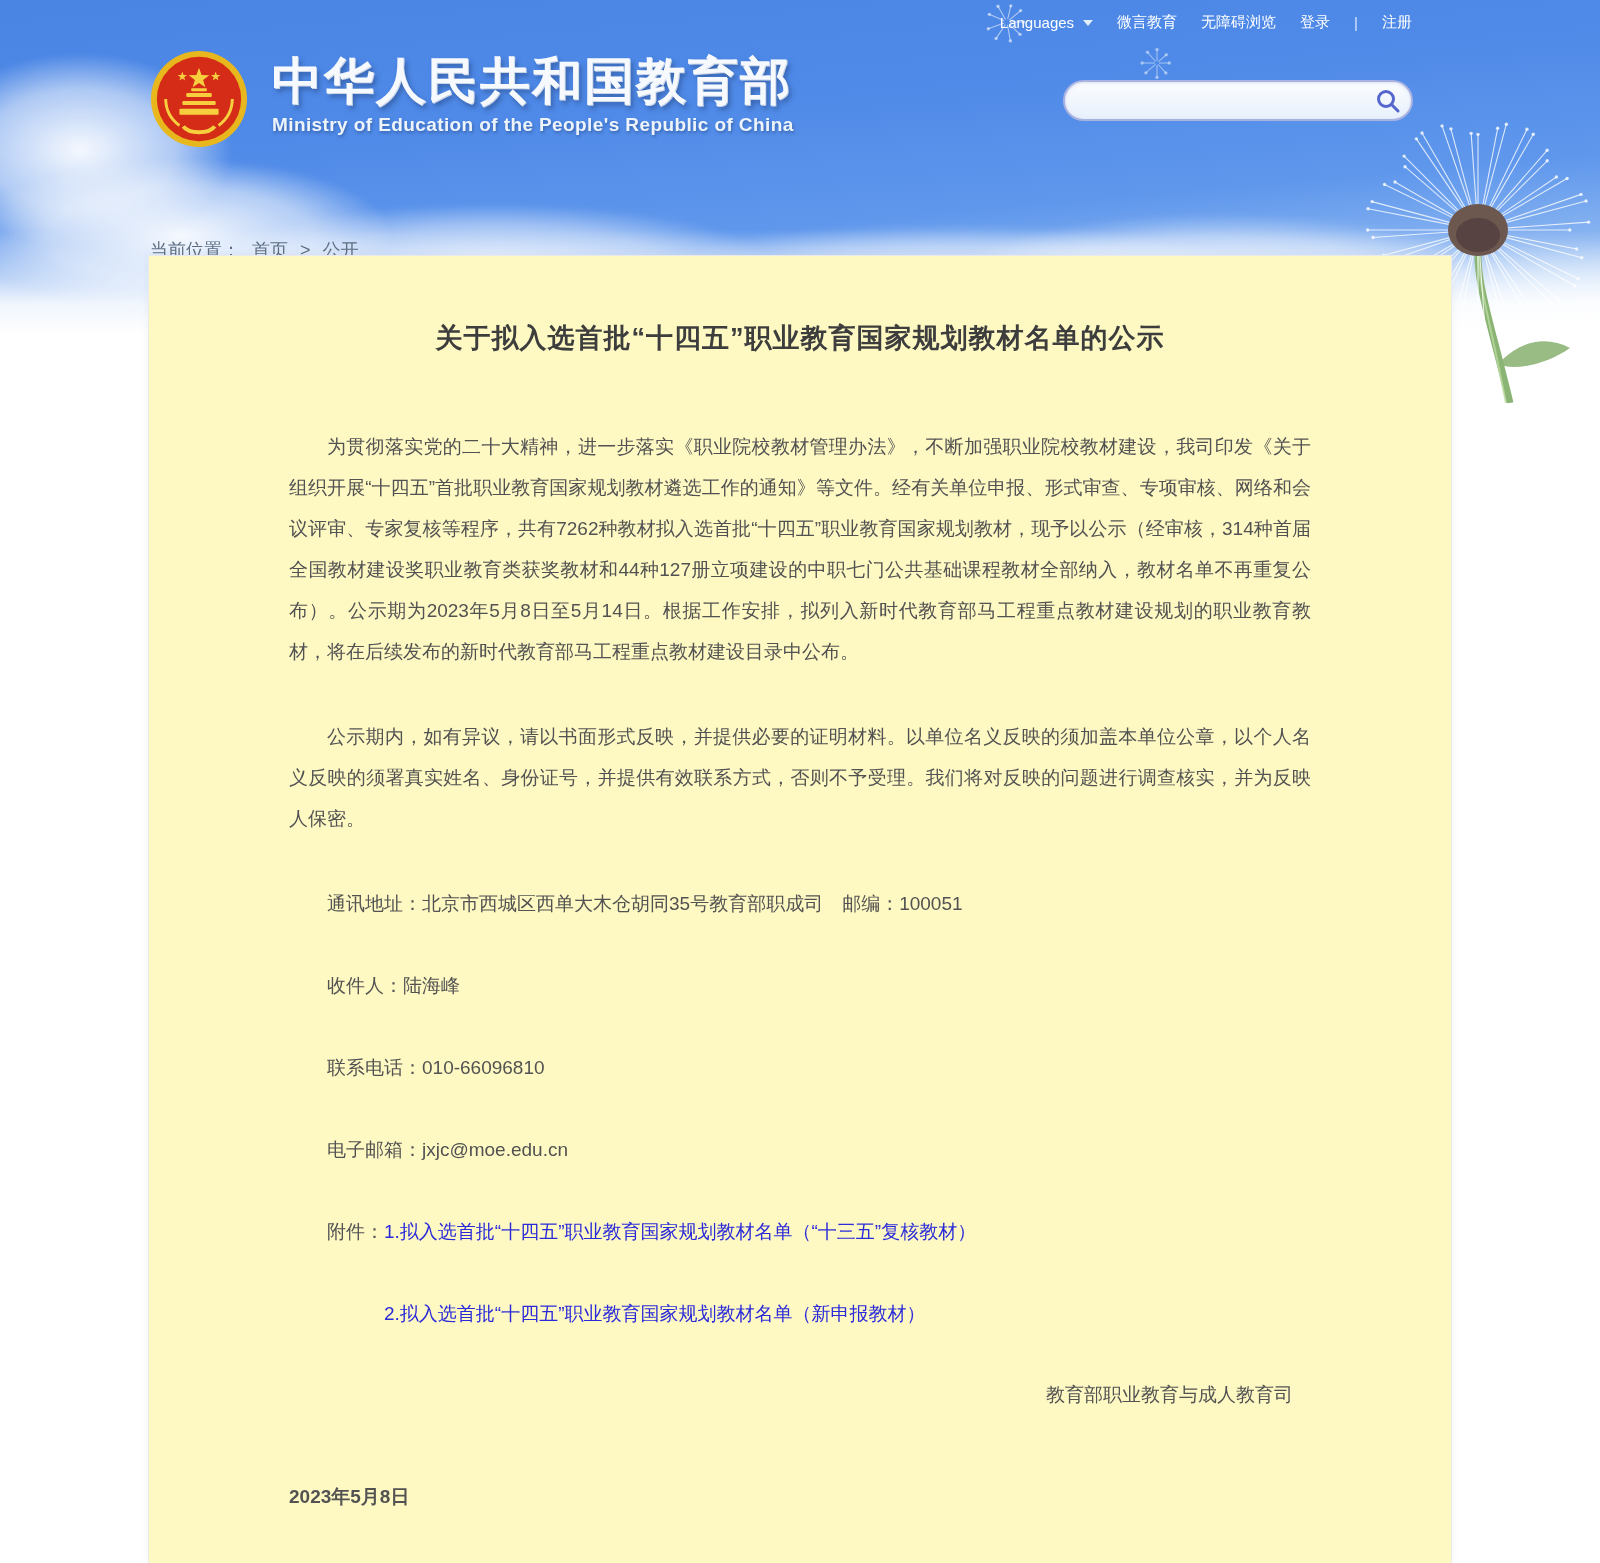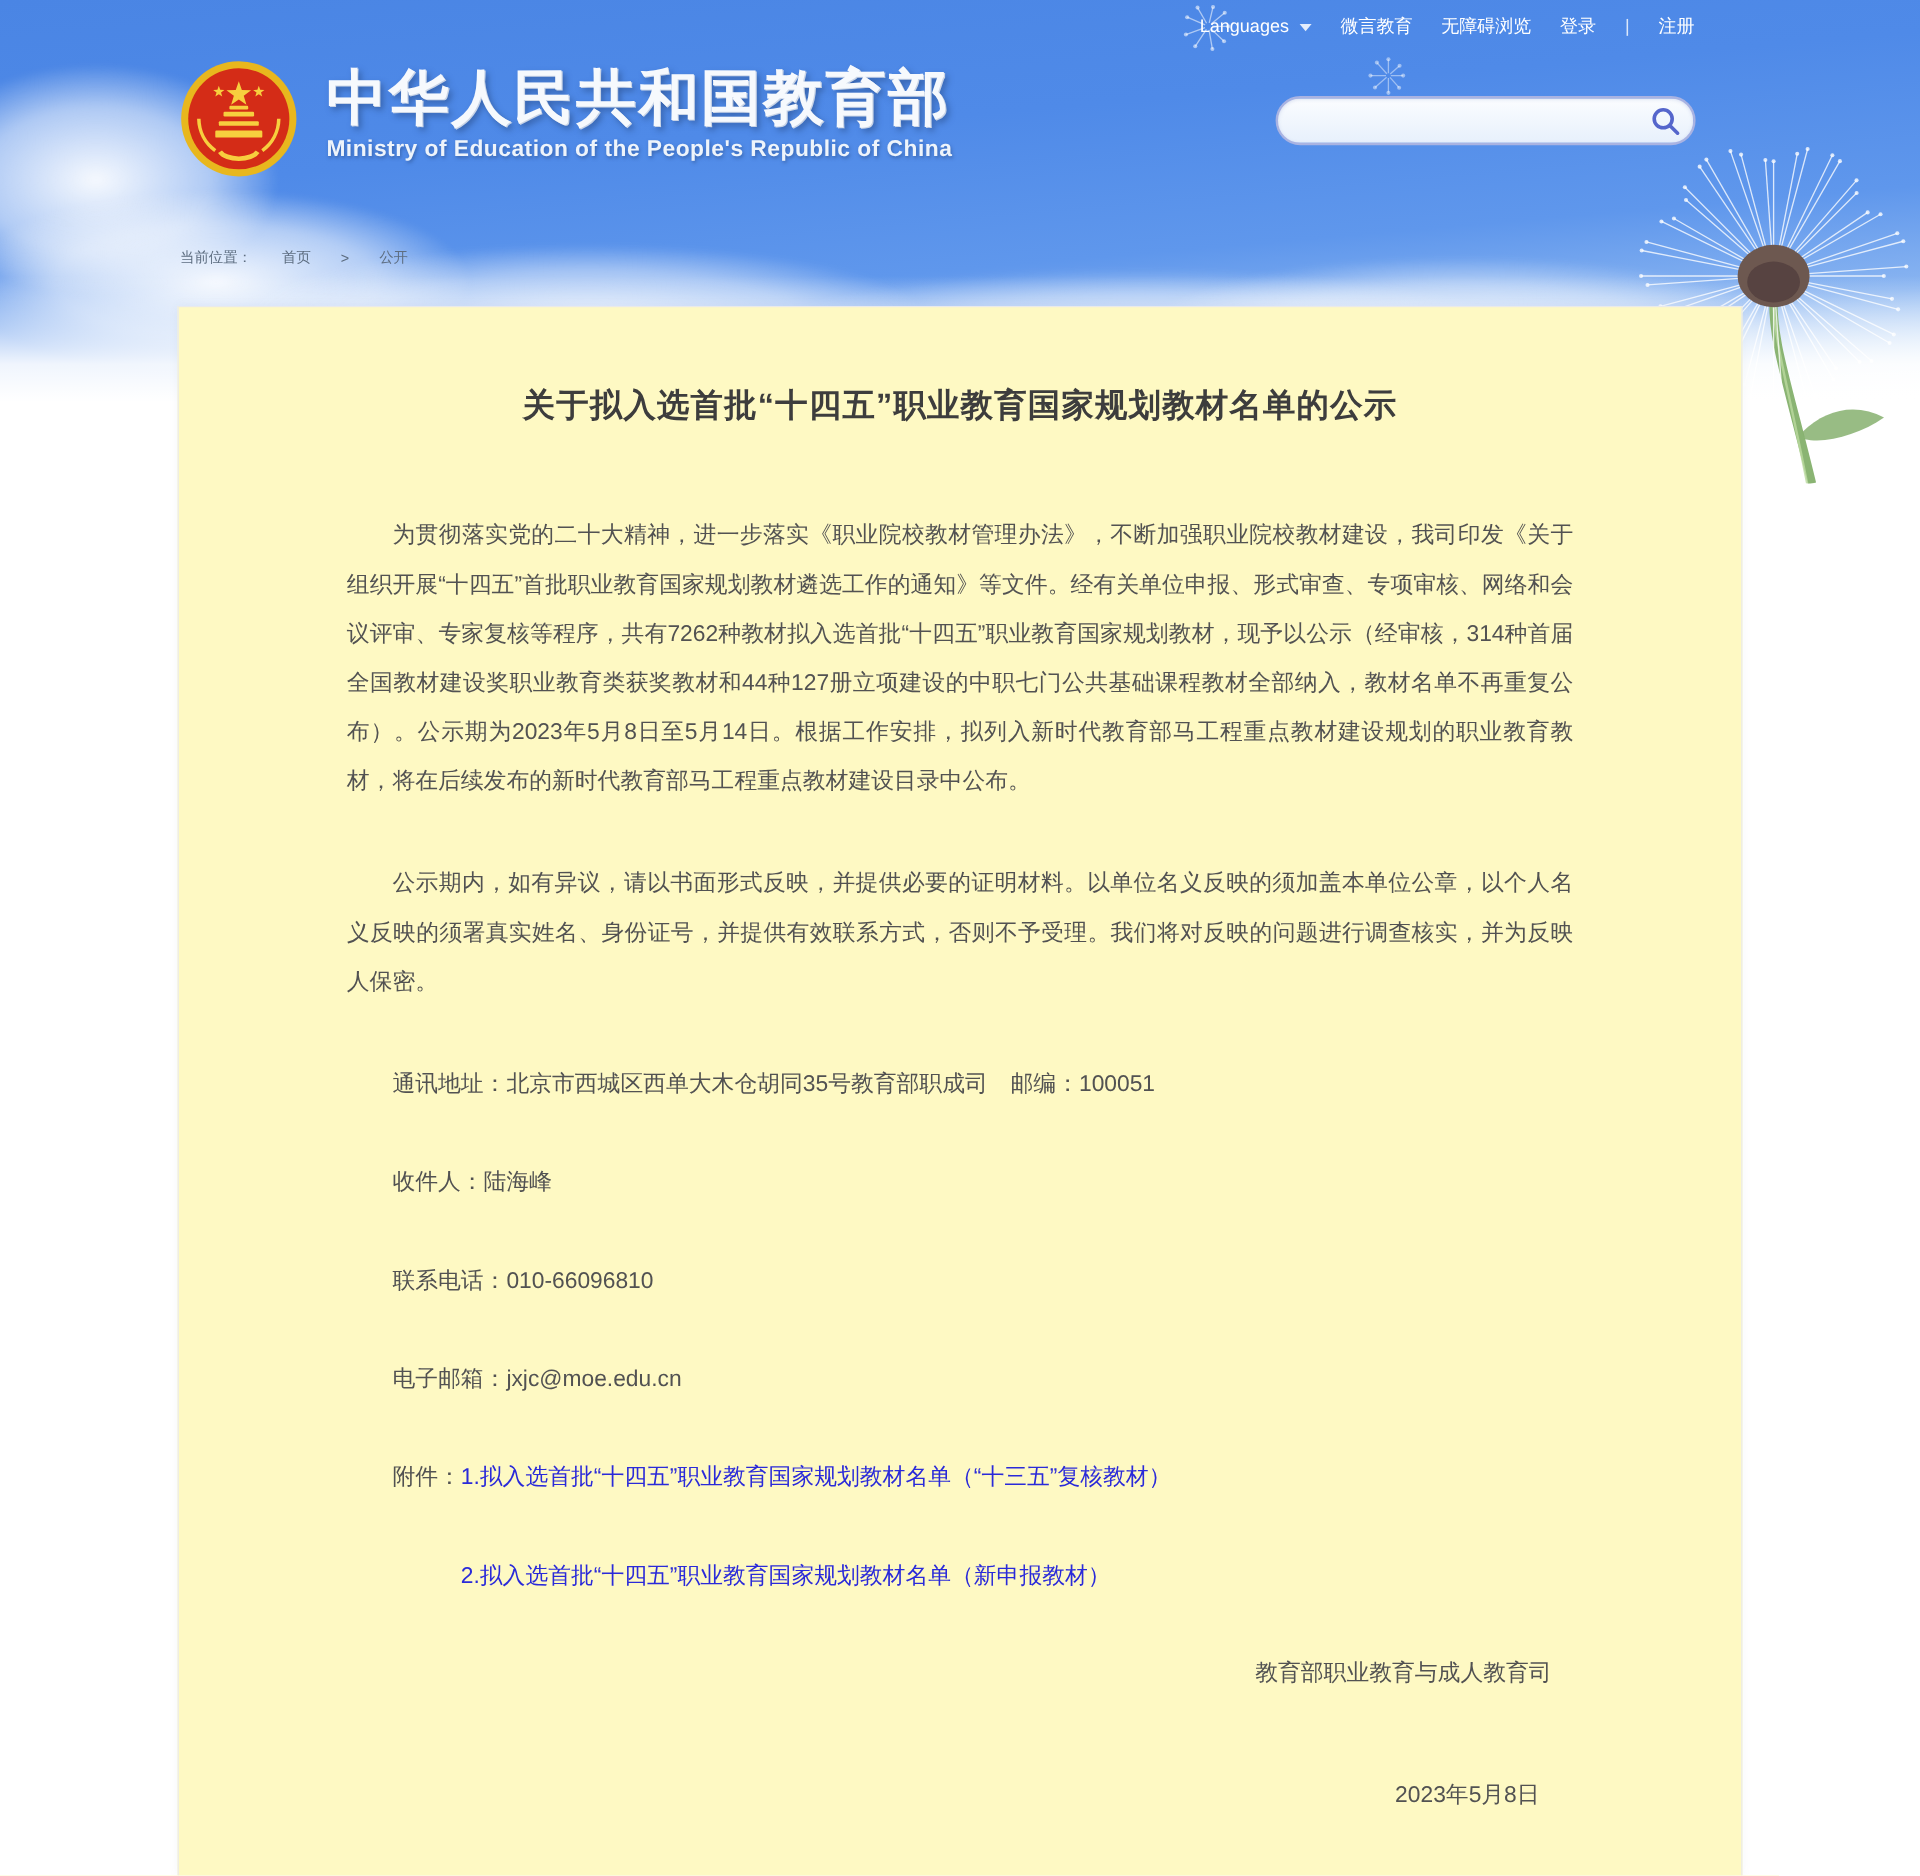--- a/index.html
+++ b/index.html
@@ -73,22 +73,22 @@
   }
   .search-btn { width:46px; height:100%; border:none; background:transparent; cursor:pointer;
     display:flex; align-items:center; justify-content:center; }
 
   
   .dandelion { position:absolute; right:0; top:68px; z-index:4; pointer-events:none; }
   .seed-spark { position:absolute; z-index:5; pointer-events:none; }
 
   
   .breadcrumb {
-    position:absolute; left:150px; top:206px; z-index:7;
-    font-size:12px; color:#5d6d80; display:flex; gap:25px; align-items:center;
+    position:absolute; left:150px; top:238px; z-index:7;
+    font-size:18px; color:#5d6d80; display:flex; gap:12px; align-items:center;
   }
   .breadcrumb a { color:#5d6d80; text-decoration:none; cursor:pointer; }
 
   
   .doc-card {
     position:absolute; left:148px; top:255px; width:1304px; bottom:0; z-index:8;
     background:#fef9c3; border:1px solid #eaeaea; border-bottom:none;
     box-shadow: 0 0 8px rgba(90,120,170,0.08);
     padding: 0 140px;
   }
@@ -97,21 +97,21 @@
     font-size:27px; font-weight:bold; color:#3d3d3d; letter-spacing:1px;
   }
   .doc-body { font-size:19px; color:#525252; line-height:41px; }
   .para { text-indent:2em; text-align:justify; margin-bottom:44px; }
   .info-line { padding-left:38px; margin-bottom:41px; }
   .attach-line { padding-left:38px; margin-bottom:41px; }
   .attach-line-2 { padding-left:95px; margin-bottom:40px; }
   .attach-label { color:#525252; }
   .attach-link { color:#2a2ad9; text-decoration:none; cursor:pointer;text-align:right; }
   .sign-line { text-align:right; padding-right:18px; margin-bottom:61px; }
-  .date-line { text-align:right; padding-right:28px; }
+  .date-line { text-align:left; padding-right:28px;font-weight:bold; }
 </style>
 </head>
 <body>
 
 <div class="sky-header">
   <div class="cloud c1"></div>
   <div class="cloud c2"></div>
   <div class="cloud c3"></div>
   <div class="cloud c4"></div>
   <div class="cloud c5"></div>

